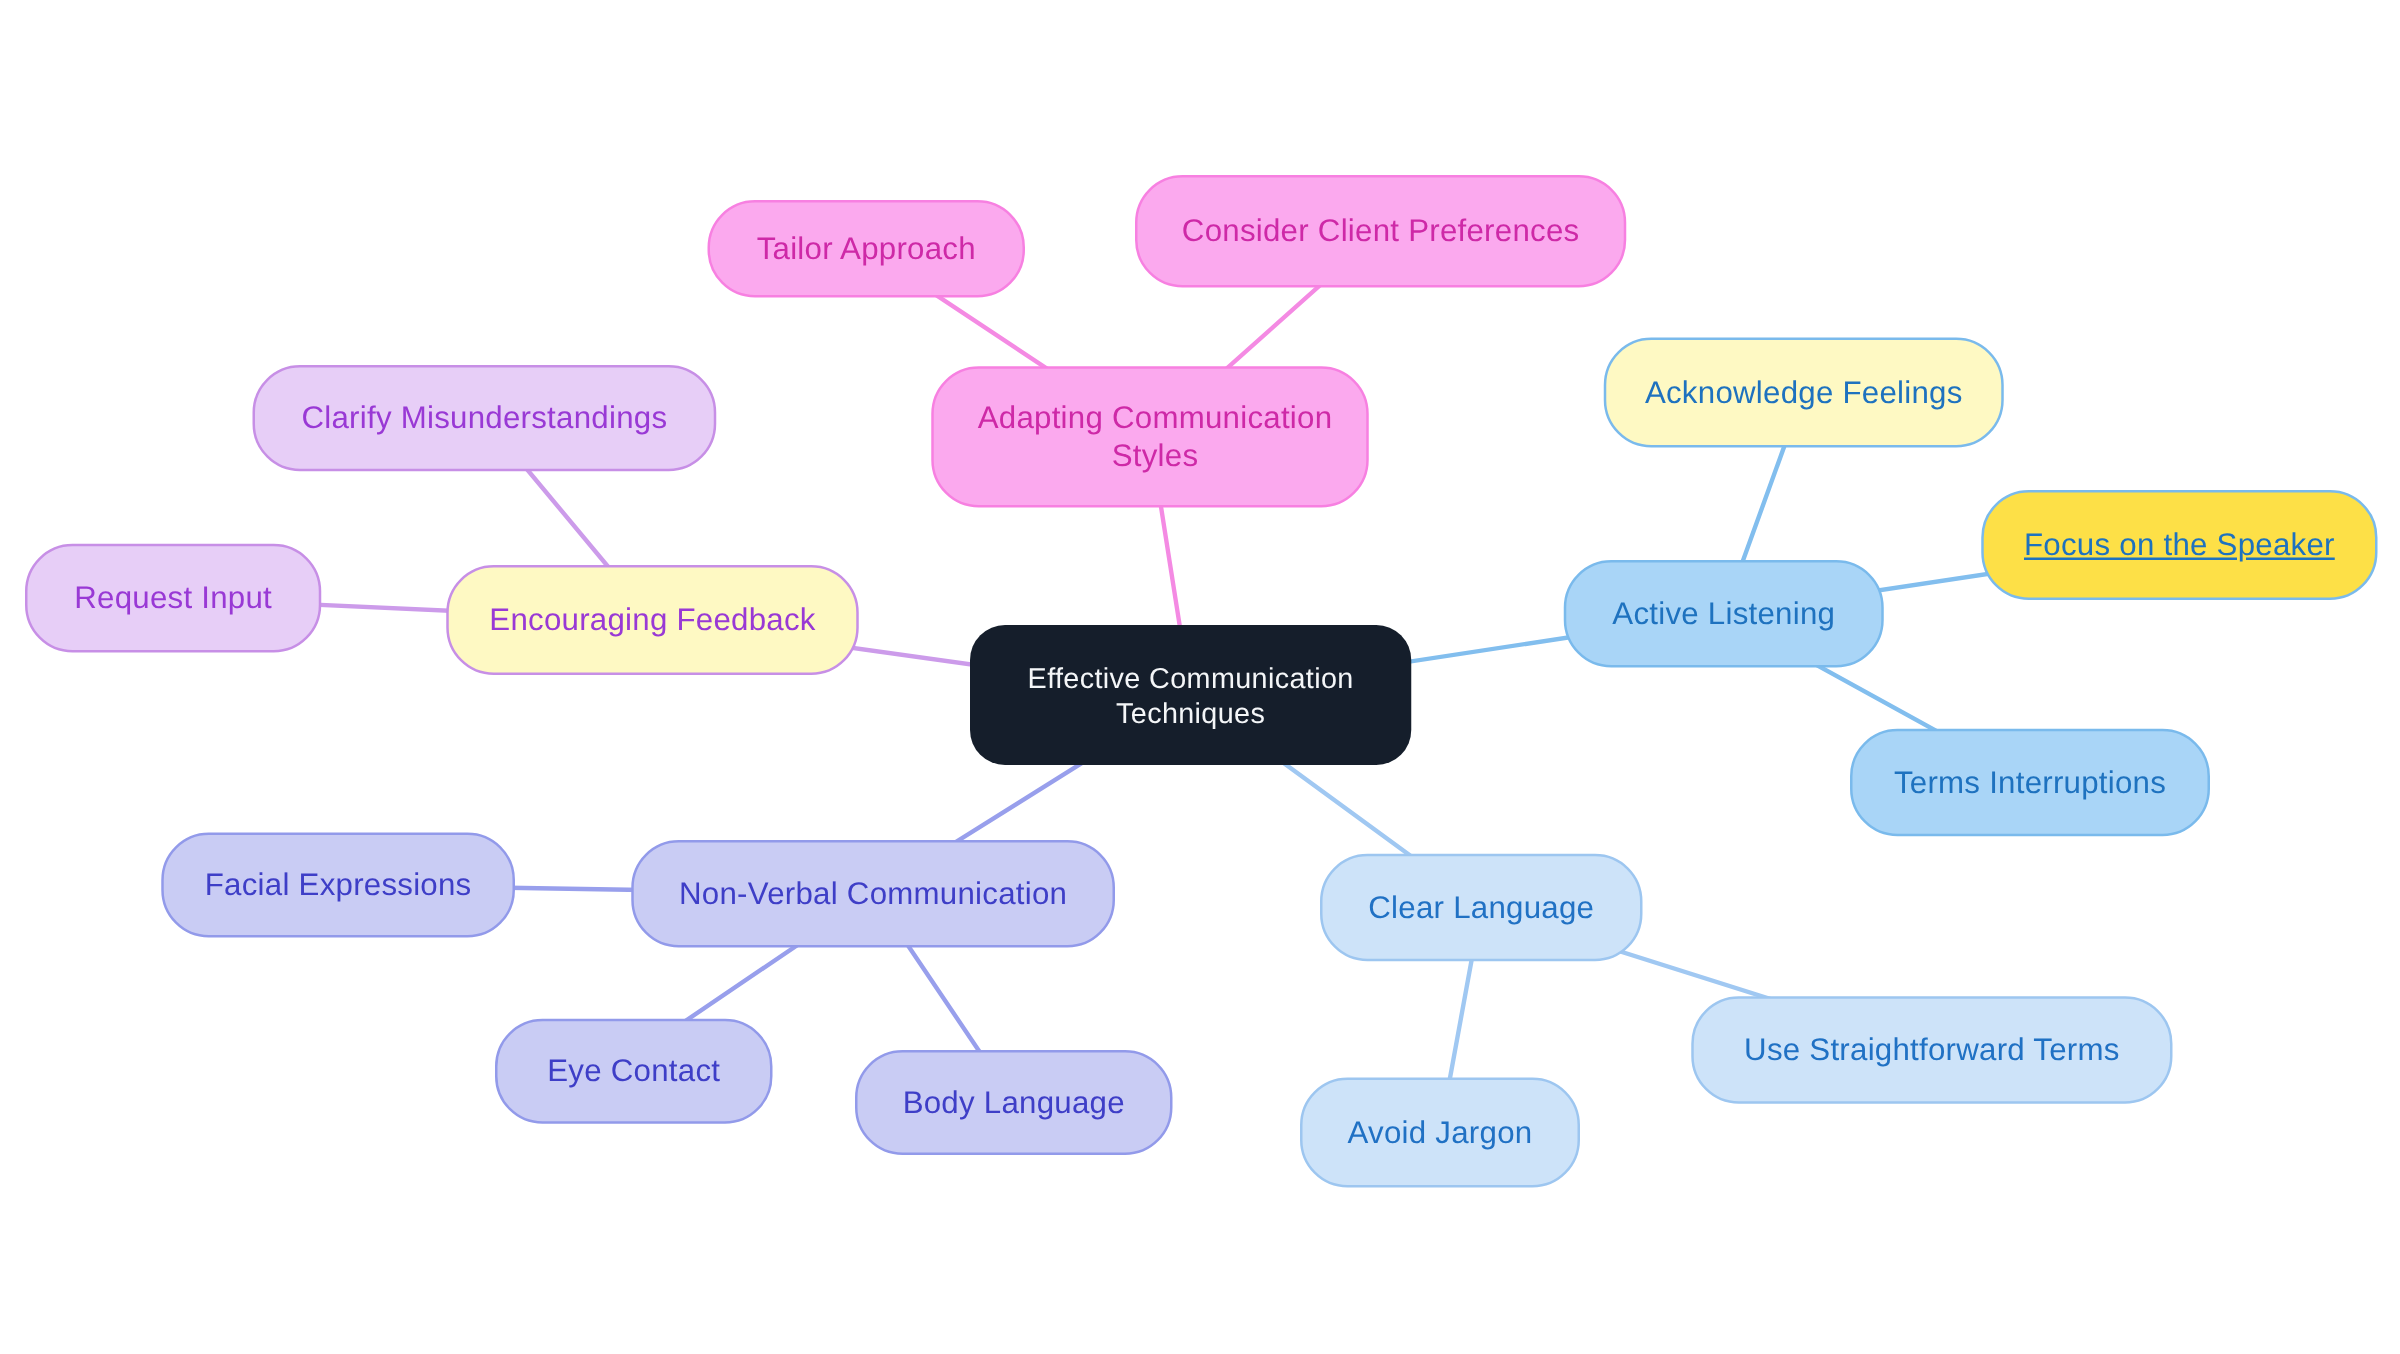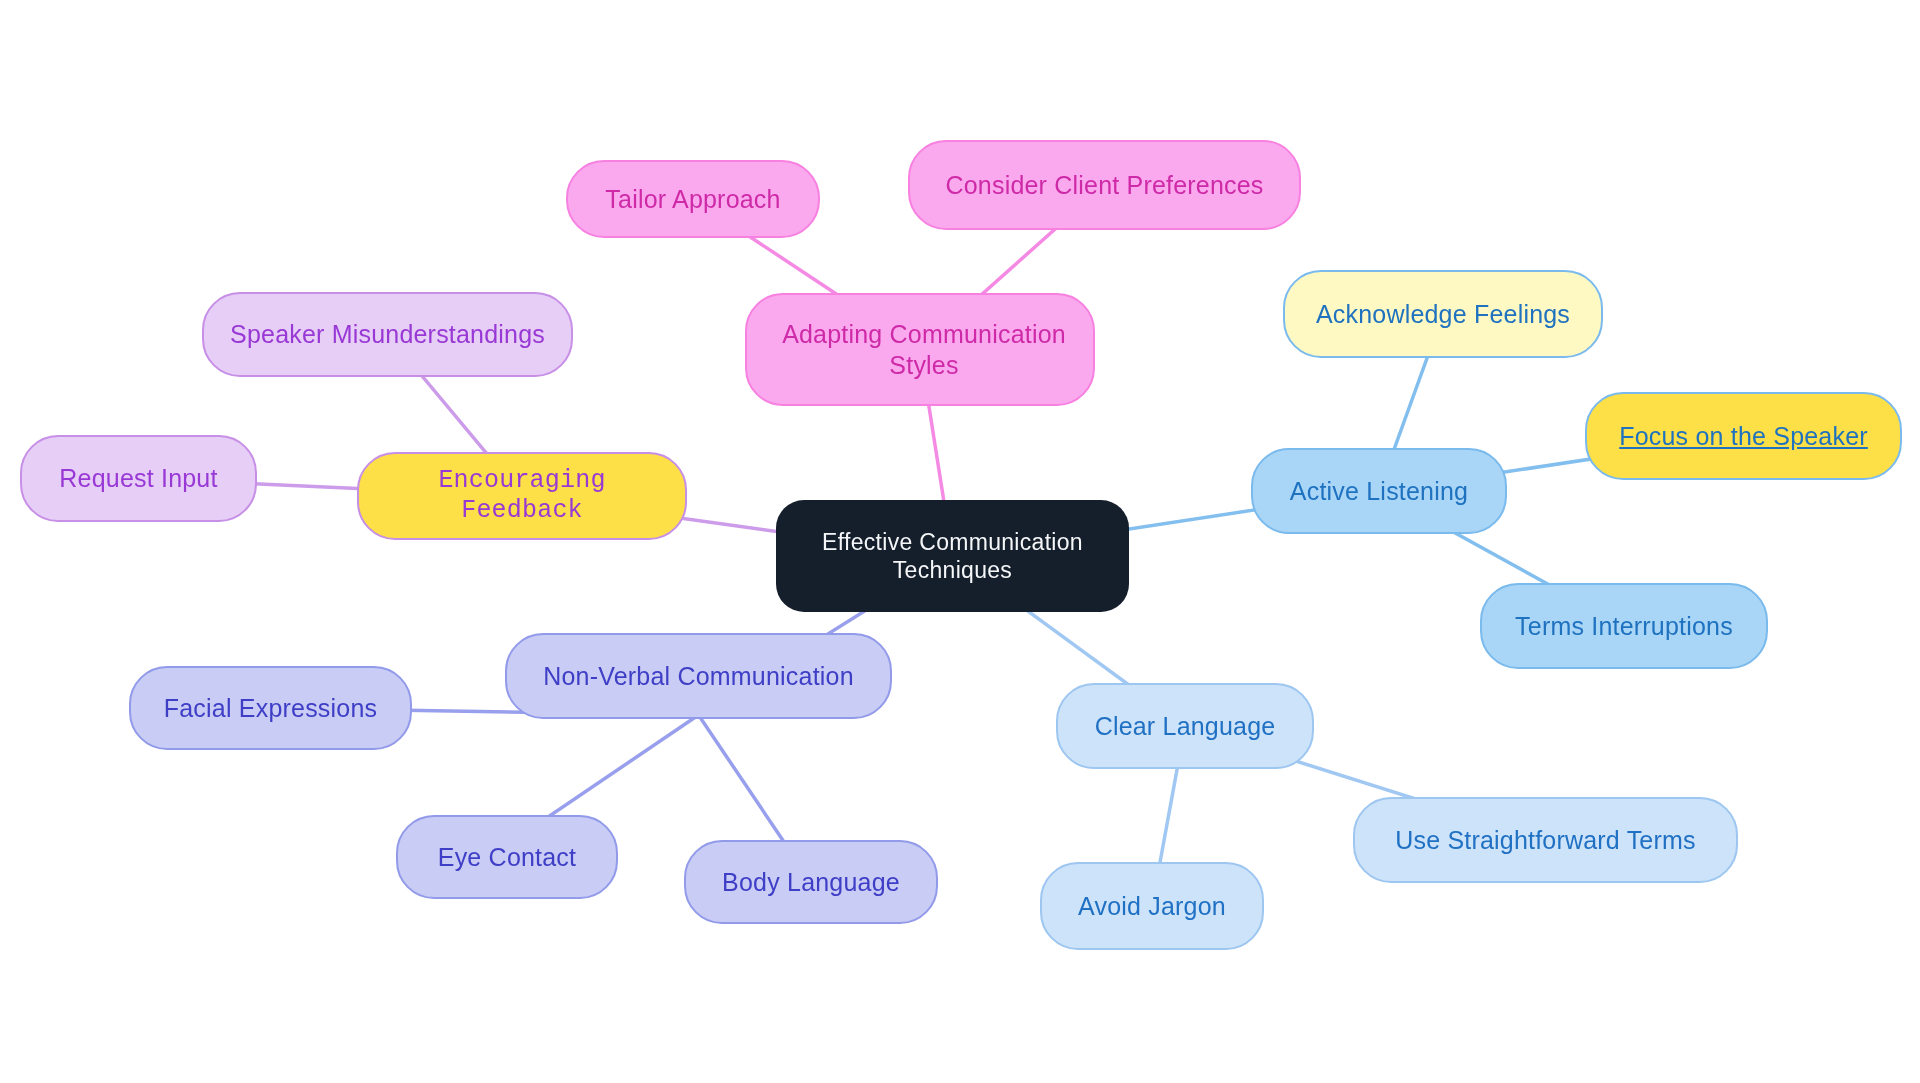--- a/index.html
+++ b/index.html
@@ -87,32 +87,32 @@
       <div class="node" style="left: 1585px; top: 392px; width: 317px; height: 88px; background: #fde047; border-color: rgb(122, 186, 236); color: rgb(30, 114, 191); text-decoration: underline;">
         <span class="node-label">Focus on the Speaker</span>
       </div>
       <div class="node" style="left: 1251px; top: 448px; width: 256px; height: 86px; background: rgb(169, 213, 247); border-color: rgb(122, 186, 236); color: rgb(30, 114, 191);">
         <span class="node-label">Active Listening</span>
       </div>
       <div class="node" style="left: 1480px; top: 583px; width: 288px; height: 86px; background: rgb(169, 213, 247); border-color: rgb(122, 186, 236); color: rgb(30, 114, 191);">
         <span class="node-label">Terms Interruptions</span>
       </div>
       <div class="node" style="left: 202px; top: 292px; width: 371px; height: 85px; background: rgb(231, 206, 247); border-color: rgb(199, 143, 230); color: rgb(153, 57, 213);">
-        <span class="node-label">Speaker Misunderstandings</span>
+        <span class="node-label">Clarify Misunderstandings</span>
       </div>
       <div class="node" style="left: 20px; top: 435px; width: 237px; height: 87px; background: rgb(231, 206, 247); border-color: rgb(199, 143, 230); color: rgb(153, 57, 213);">
         <span class="node-label">Request Input</span>
       </div>
-      <div class="node" style="left: 357px; top: 452px; width: 330px; height: 88px; background: #fde047; border-color: rgb(199, 143, 230); color: rgb(153, 57, 213); font-family: Liberation Mono, monospace;">
+      <div class="node" style="left: 357px; top: 452px; width: 330px; height: 88px; background: #fef9c3; border-color: rgb(199, 143, 230); color: rgb(153, 57, 213);">
         <span class="node-label">Encouraging Feedback</span>
       </div>
       <div class="node" style="left: 129px; top: 666px; width: 283px; height: 84px; background: rgb(201, 204, 244); border-color: rgb(146, 154, 234); color: rgb(62, 62, 199);">
         <span class="node-label">Facial Expressions</span>
       </div>
-      <div class="node" style="left: 505px; top: 633px; width: 387px; height: 86px; background: rgb(201, 204, 244); border-color: rgb(146, 154, 234); color: rgb(62, 62, 199);">
+      <div class="node" style="left: 505px; top: 672px; width: 387px; height: 86px; background: rgb(201, 204, 244); border-color: rgb(146, 154, 234); color: rgb(62, 62, 199);">
         <span class="node-label">Non-Verbal Communication</span>
       </div>
       <div class="node" style="left: 396px; top: 815px; width: 222px; height: 84px; background: rgb(201, 204, 244); border-color: rgb(146, 154, 234); color: rgb(62, 62, 199);">
         <span class="node-label">Eye Contact</span>
       </div>
       <div class="node" style="left: 684px; top: 840px; width: 254px; height: 84px; background: rgb(201, 204, 244); border-color: rgb(146, 154, 234); color: rgb(62, 62, 199);">
         <span class="node-label">Body Language</span>
       </div>
       <div class="node" style="left: 1056px; top: 683px; width: 258px; height: 86px; background: rgb(205, 227, 249); border-color: rgb(157, 198, 240); color: rgb(32, 113, 196);">
         <span class="node-label">Clear Language</span>

